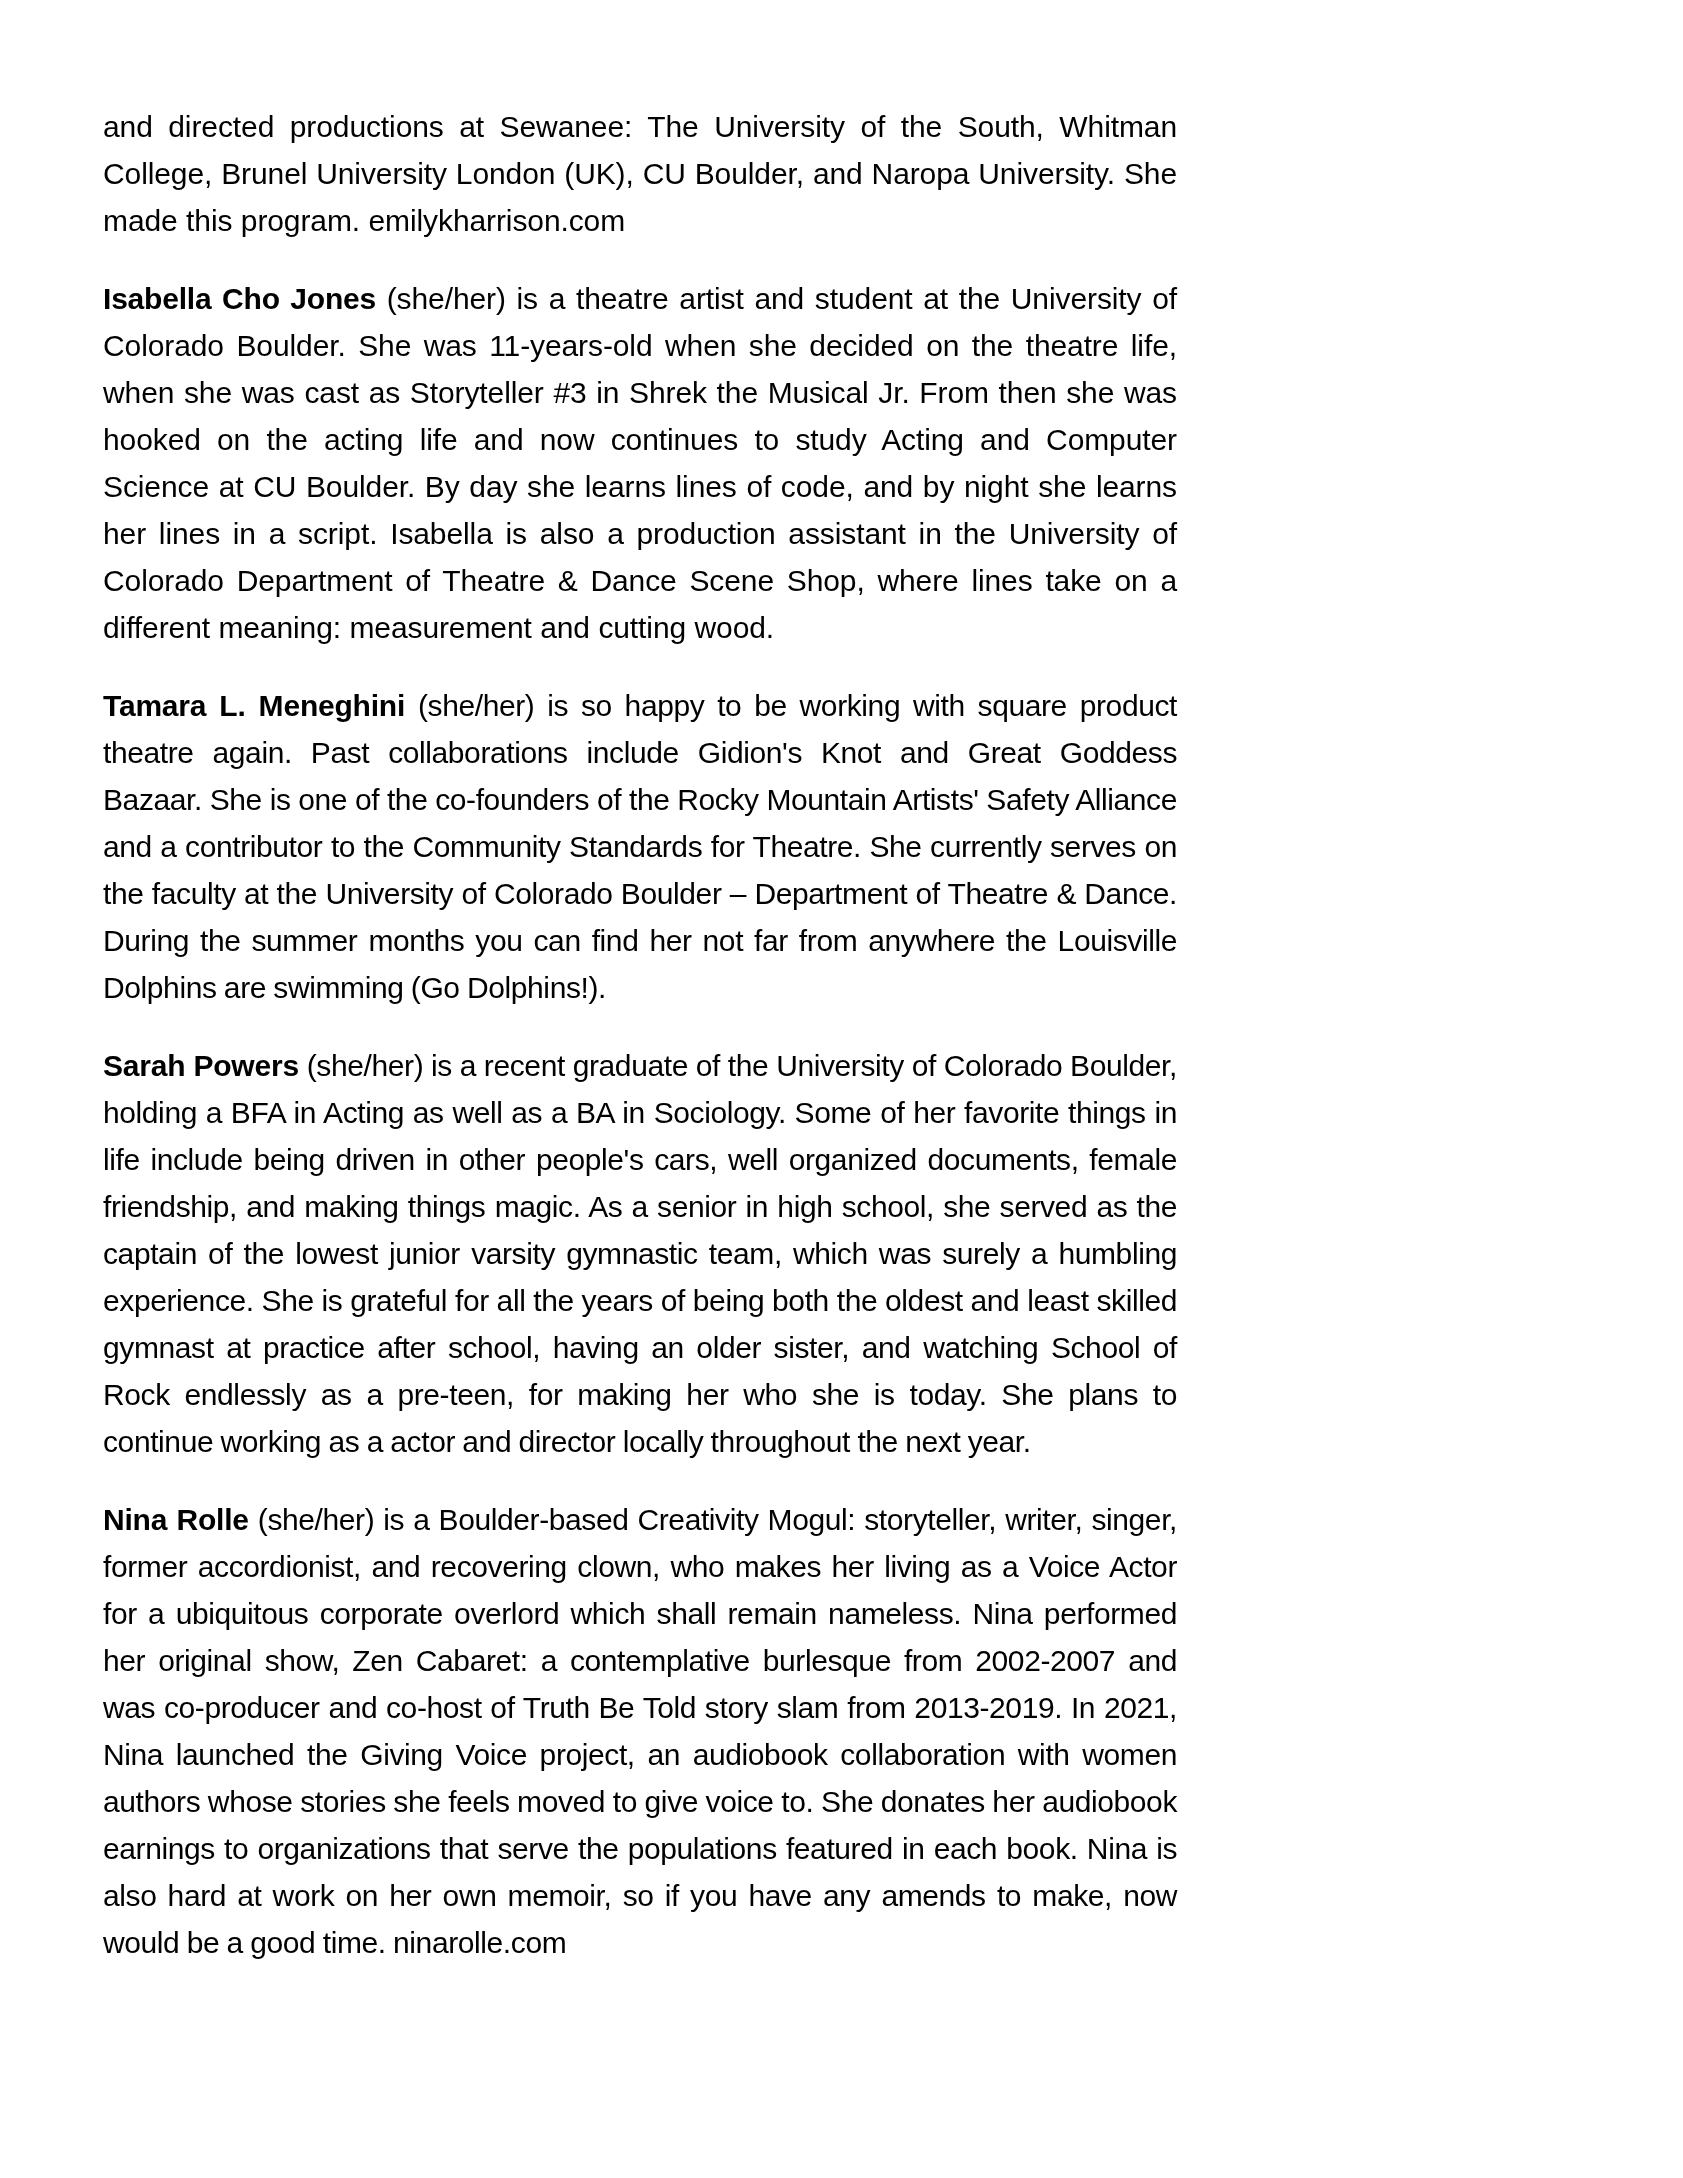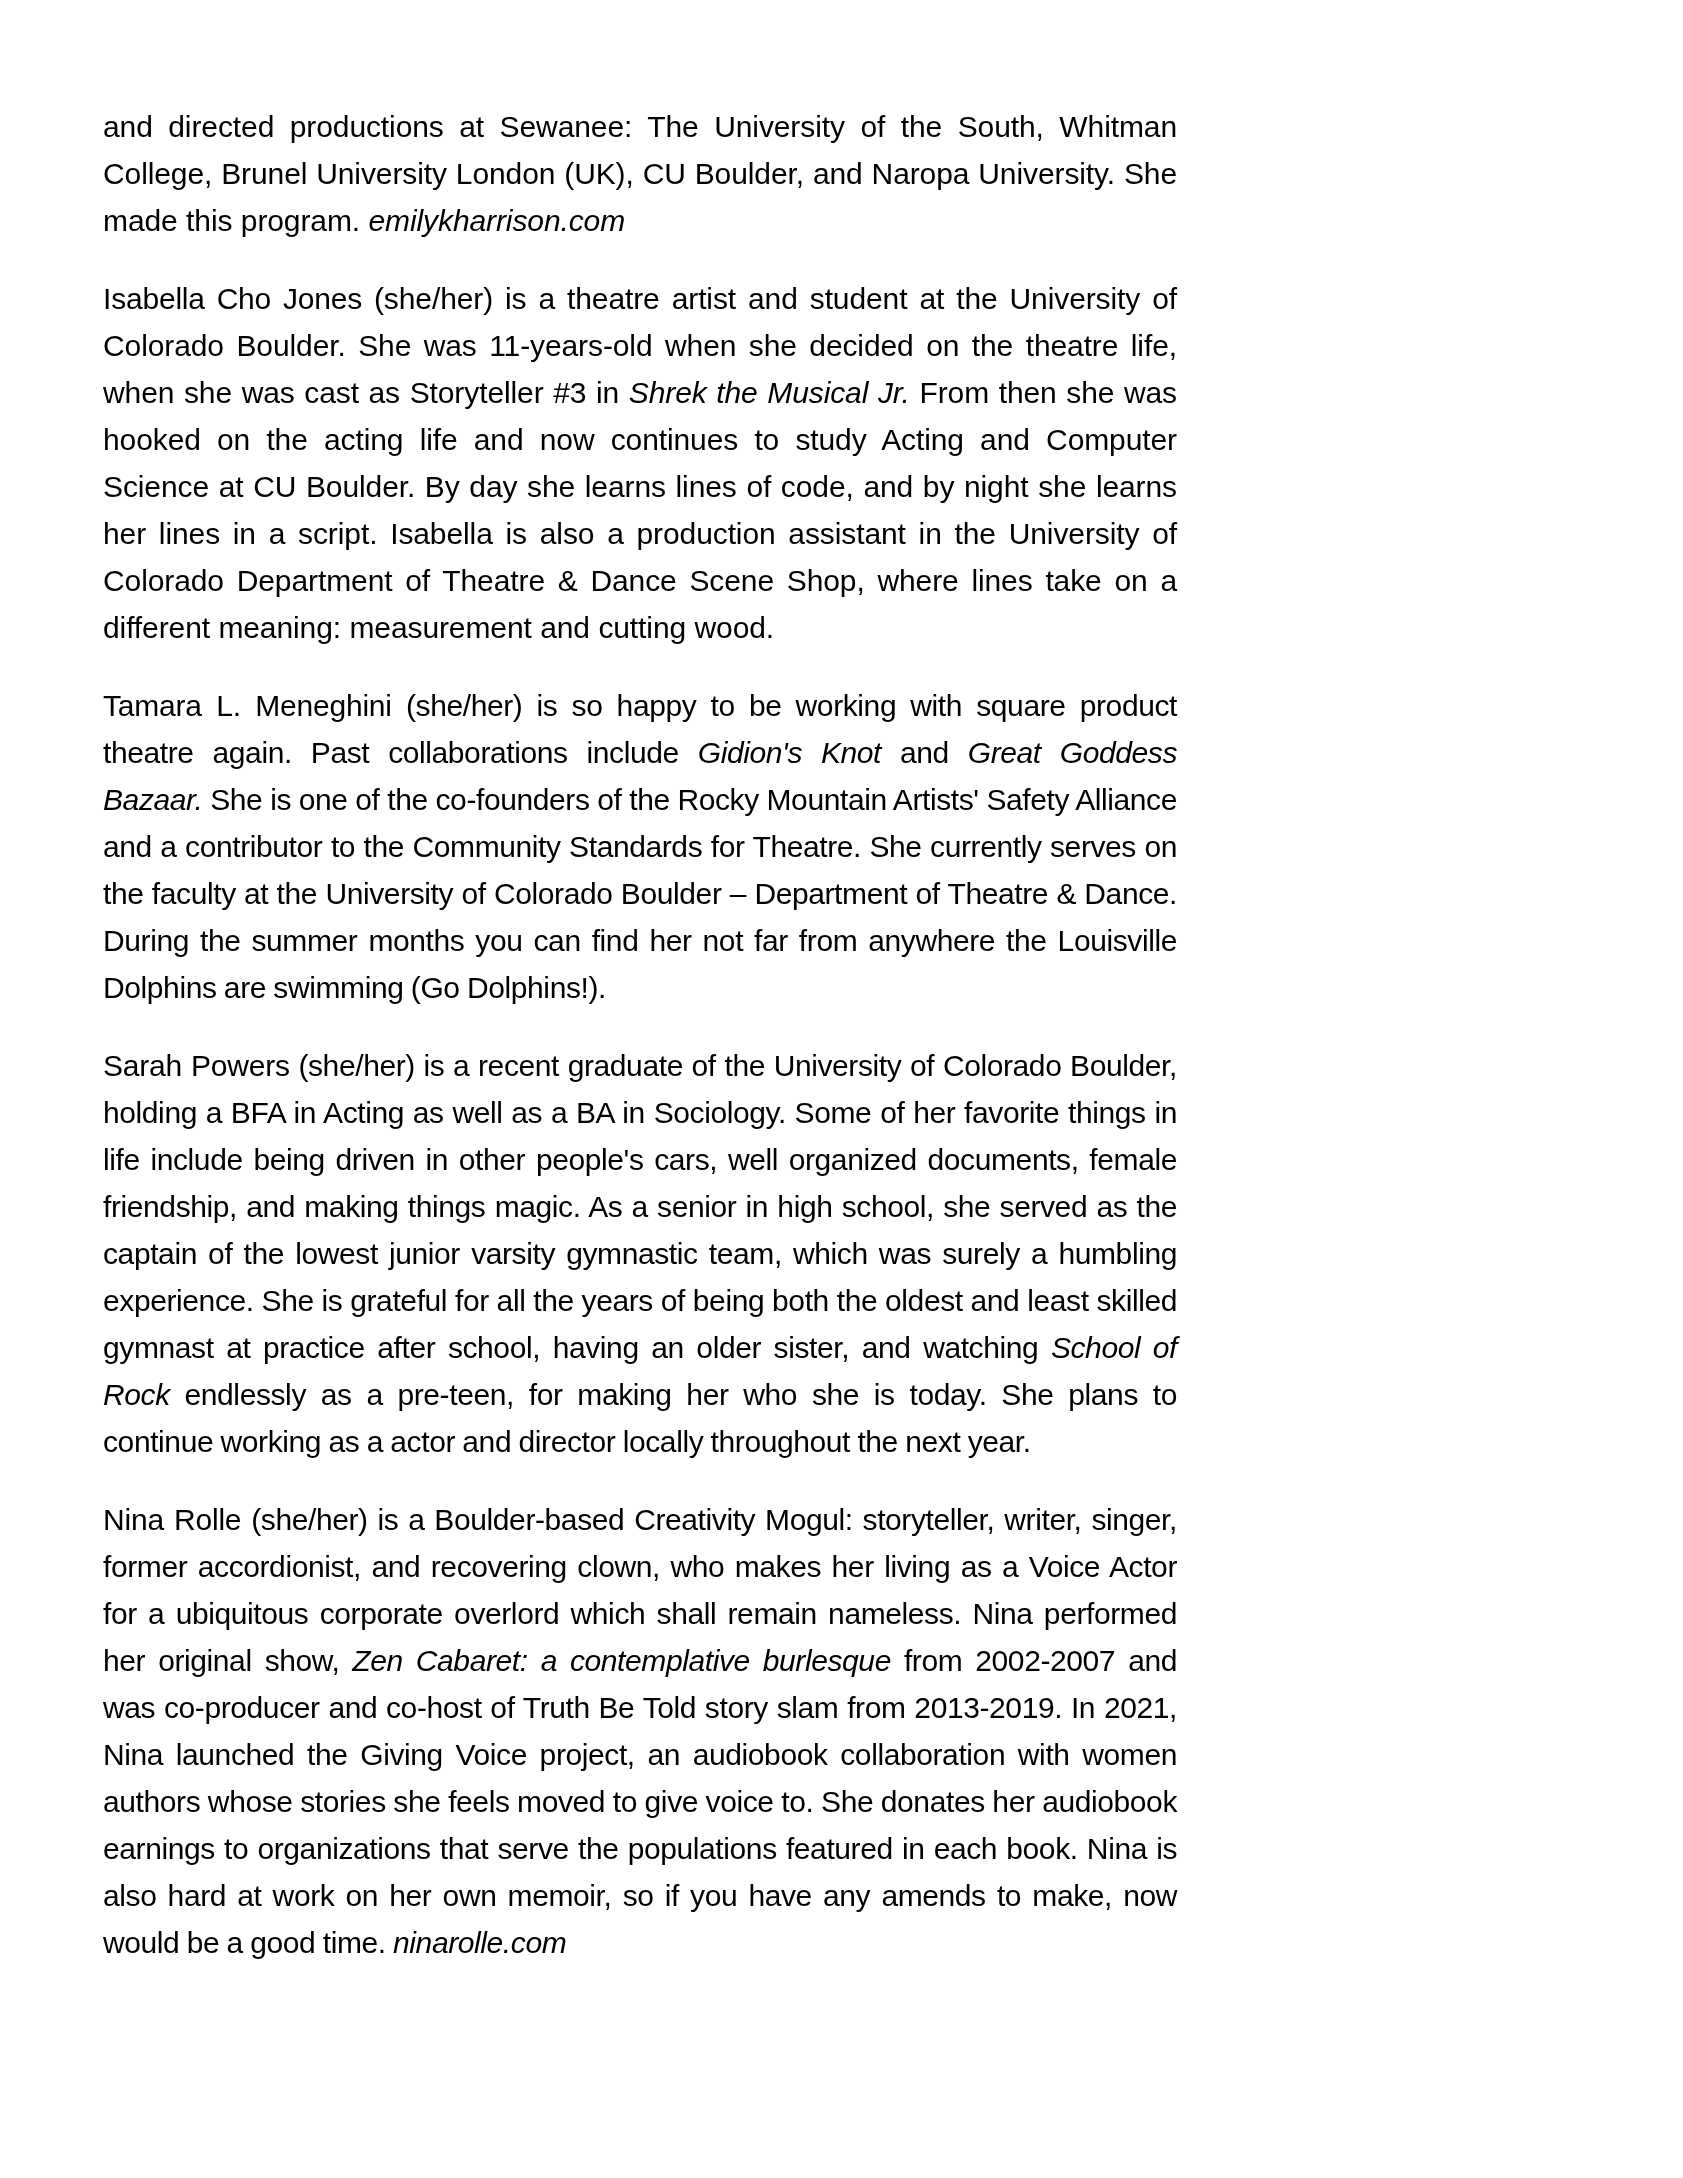--- a/index.html
+++ b/index.html
@@ -39,26 +39,25 @@
   }
   .bio:last-child {
     margin-bottom: 18px;
   }
   
   .bio.tight {
     letter-spacing: -0.4px;
     word-spacing: -0.6px;
   }
   .bio .name {
-    font-weight: normal;
+    font-weight: bold;
     letter-spacing: -0.2px;
   }
   .bio .title-italic,
   .bio .site {
-    font-style: italic;
   }
   .bio .plain {
     font-style: normal;
   }
 </style>
 </head>
 <body>
 
 <div class="page">
   <div class="bio-column">

